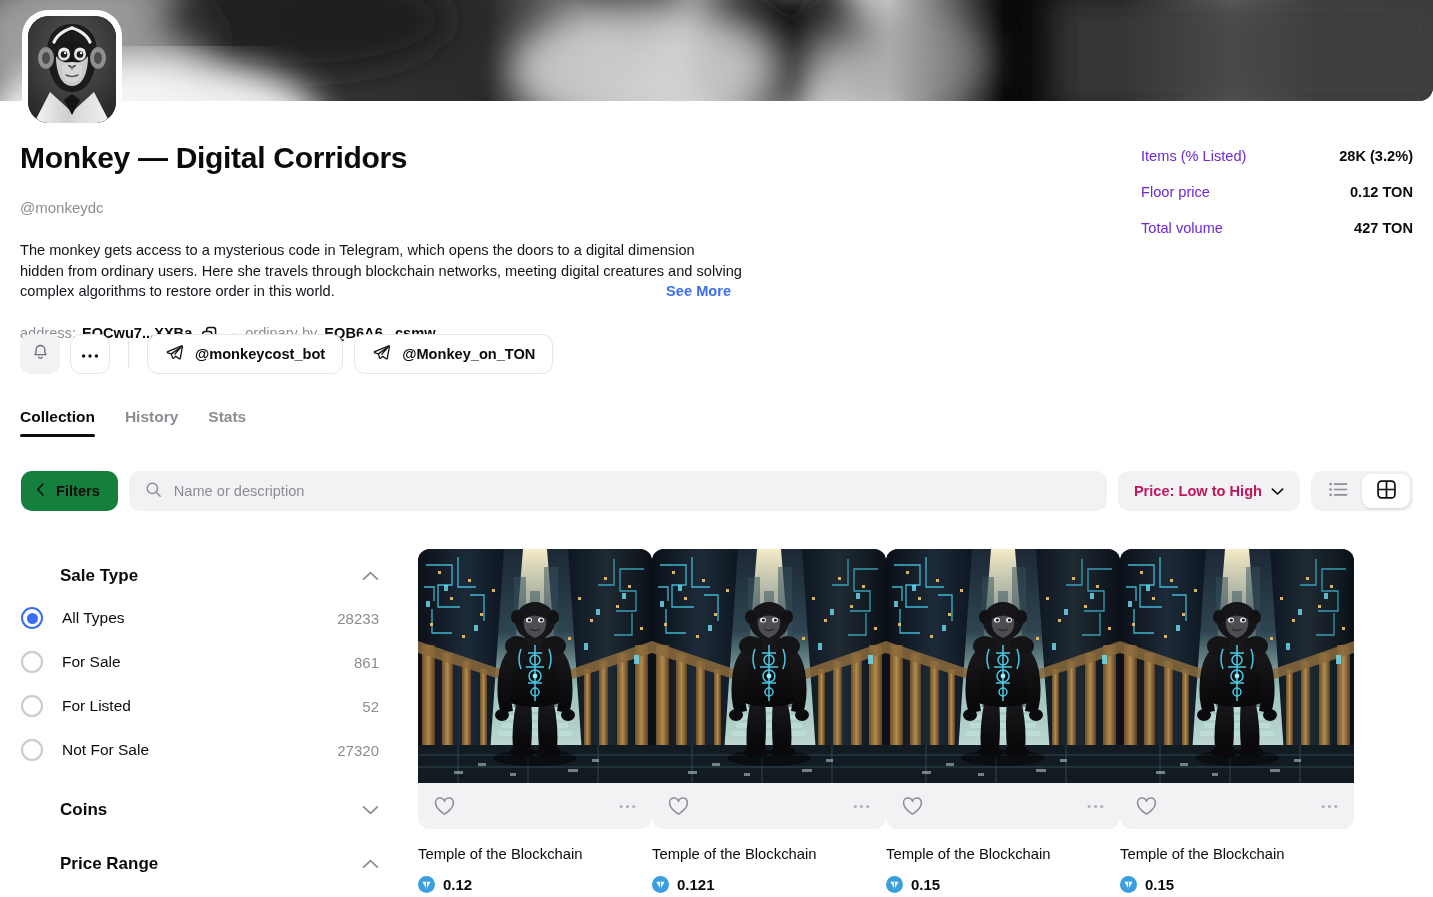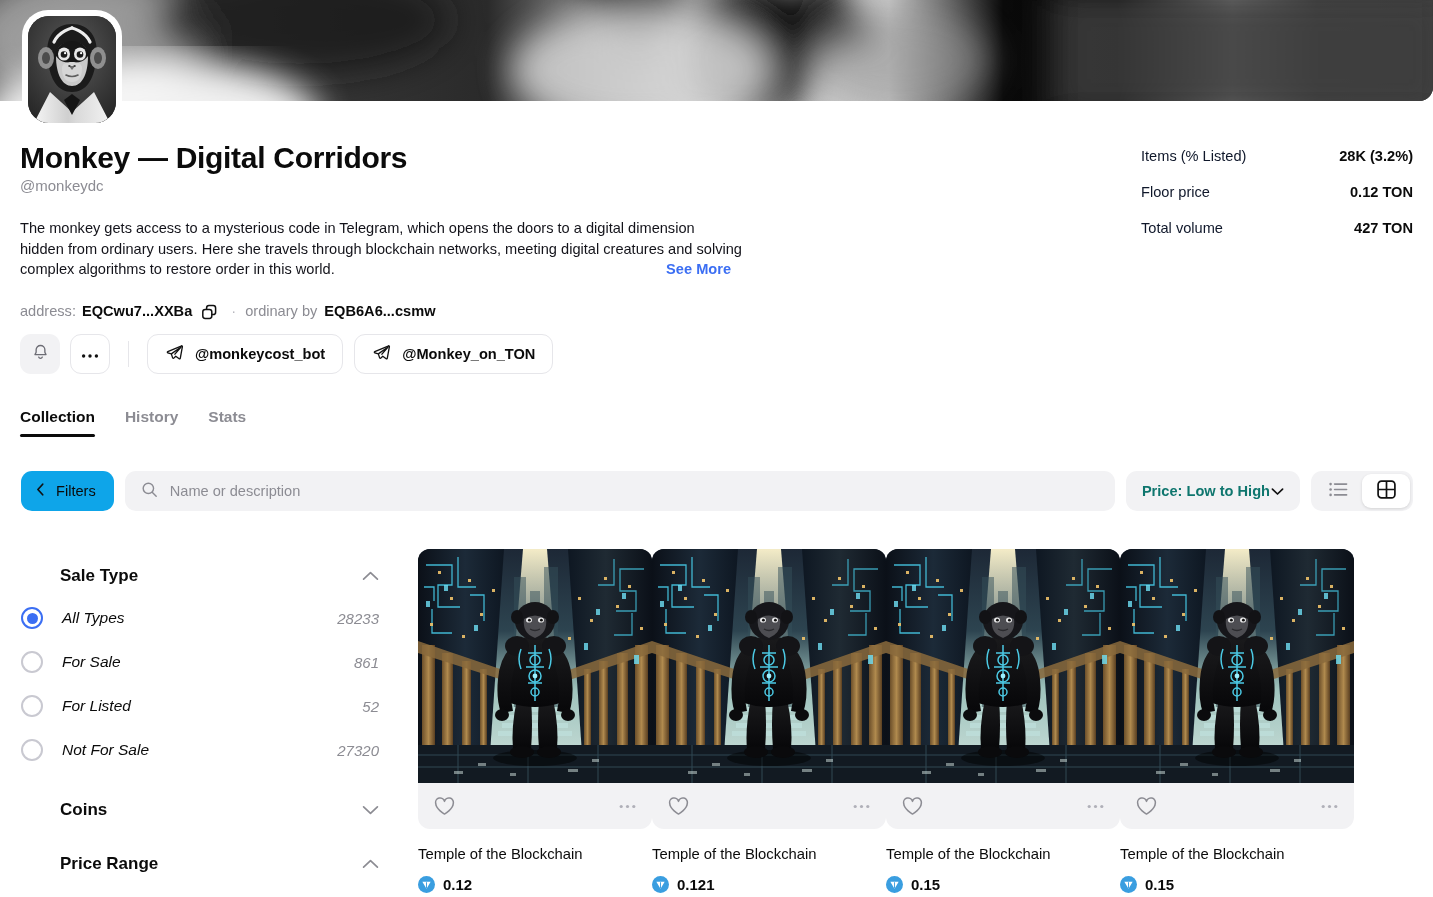--- a/index.html
+++ b/index.html
@@ -41,21 +41,21 @@
 
   
   .header { position: absolute; left: 20px; top: 140px; width: 1393px; }
   .title-row { display: flex; align-items: flex-start; }
   .title-col { width: 740px; }
   h1.coll-title {
     font-size: 30px; font-weight: 700; letter-spacing: -0.3px;
     line-height: 36px; color: #0b0b0b;
   }
   .handle {
-    font-size: 15px; color: #8c8c93; margin-top: 0; line-height: 20px;
+    font-size: 15px; color: #8c8c93; margin-top: 22px; line-height: 20px;
   }
   .desc {
     margin-top: 22px;
     font-size: 14.6px; line-height: 20.5px; color: #13131a;
     position: relative; width: 722px;
   }
   .desc .see-more {
     color: #3b6ef3; font-weight: 600; cursor: pointer;
     position: absolute; right: 11px; bottom: 0; background: #fff; padding-left: 8px;
   }
@@ -71,21 +71,21 @@
   .created-val { color: #0b0b0b; font-weight: 700; margin-left: 7px; }
 
   
   .stats {
     position: absolute; right: 0; top: 8px; width: 272px;
   }
   .stat-row {
     display: flex; justify-content: space-between; align-items: baseline;
     height: 36px;
   }
-  .stat-key { font-size: 14.6px; color: #0f172a; }
+  .stat-key { font-size: 14.6px; color: #6d28d9; }
   .stat-val { font-size: 14.6px; color: #0b0b0b; font-weight: 700; }
 
   
   .actions {
     position: absolute; left: 20px; top: 334px;
     display: flex; align-items: center; gap: 0;
   }
   .btn-square {
     width: 40px; height: 40px; border-radius: 11px;
     display: flex; align-items: center; justify-content: center;
@@ -115,59 +115,59 @@
     content: ""; position: absolute; left: 0; right: 0; bottom: 0;
     height: 3px; background: #0b0b0b; border-radius: 2px;
   }
 
   
   .toolbar {
     position: absolute; left: 21px; top: 471px;
     width: 1392px; display: flex; align-items: center; gap: 11px;
   }
   .filters-btn {
-    height: 40px; border-radius: 11px; background: #0ea5e9;
+    height: 40px; border-radius: 11px; background: #15803d;
     display: flex; align-items: center; gap: 10px; padding: 0 18px 0 14px;
-    font-size: 14.6px; font-weight: 400; color: #0b0b0b; cursor: pointer;
+    font-size: 14.6px; font-weight: 700; color: #0b0b0b; cursor: pointer;
   }
   .search-box {
     flex: 1; height: 40px; border-radius: 11px; background: #f2f2f4;
     display: flex; align-items: center; padding: 0 16px; gap: 12px;
   }
   .search-box input {
     flex: 1; border: none; outline: none; background: transparent;
     font-family: "Liberation Sans", sans-serif;
     font-size: 14.6px; color: #0b0b0b;
   }
   .search-box input::placeholder { color: #8c8c93; }
   .sort-pill {
     height: 40px; border-radius: 11px; background: #f2f2f4;
-    display: flex; align-items: center; gap: 1px; padding: 0 16px;
-    font-size: 14.6px; font-weight: 700; color: #0f766e; cursor: pointer;
+    display: flex; align-items: center; gap: 9px; padding: 0 16px;
+    font-size: 14.6px; font-weight: 700; color: #be185d; cursor: pointer;
   }
   .view-toggle {
     height: 40px; border-radius: 11px; background: #f2f2f4;
     display: flex; align-items: center; padding: 3px; gap: 0;
   }
   .view-opt {
     width: 48px; height: 34px; border-radius: 9px;
     display: flex; align-items: center; justify-content: center; cursor: pointer;
   }
   .view-opt.active { background: #ffffff; box-shadow: 0 1px 3px rgba(0,0,0,.13); }
 
   
   .sidebar { position: absolute; left: 21px; top: 556px; width: 358px; }
   .filter-group-head {
     display: flex; align-items: center; justify-content: space-between;
     height: 40px; cursor: pointer; margin-left: 39px;
   }
   .filter-group-head .t { font-size: 17px; font-weight: 700; color: #0b0b0b; }
   .chev { color: #8c8c93; display: flex; }
   .radio-row {
-    display: flex; align-items: center; height: 44px; cursor: pointer; font-style: italic;
+    display: flex; align-items: center; height: 44px; cursor: pointer;
   }
   .radio {
     width: 22px; height: 22px; border-radius: 50%;
     border: 2px solid #c9c9d1; flex: none;
     display: flex; align-items: center; justify-content: center;
   }
   .radio.checked { border-color: #3b6ef3; border-width: 2.5px; }
   .radio.checked::after {
     content: ""; width: 11px; height: 11px; border-radius: 50%; background: #3b6ef3;
   }

